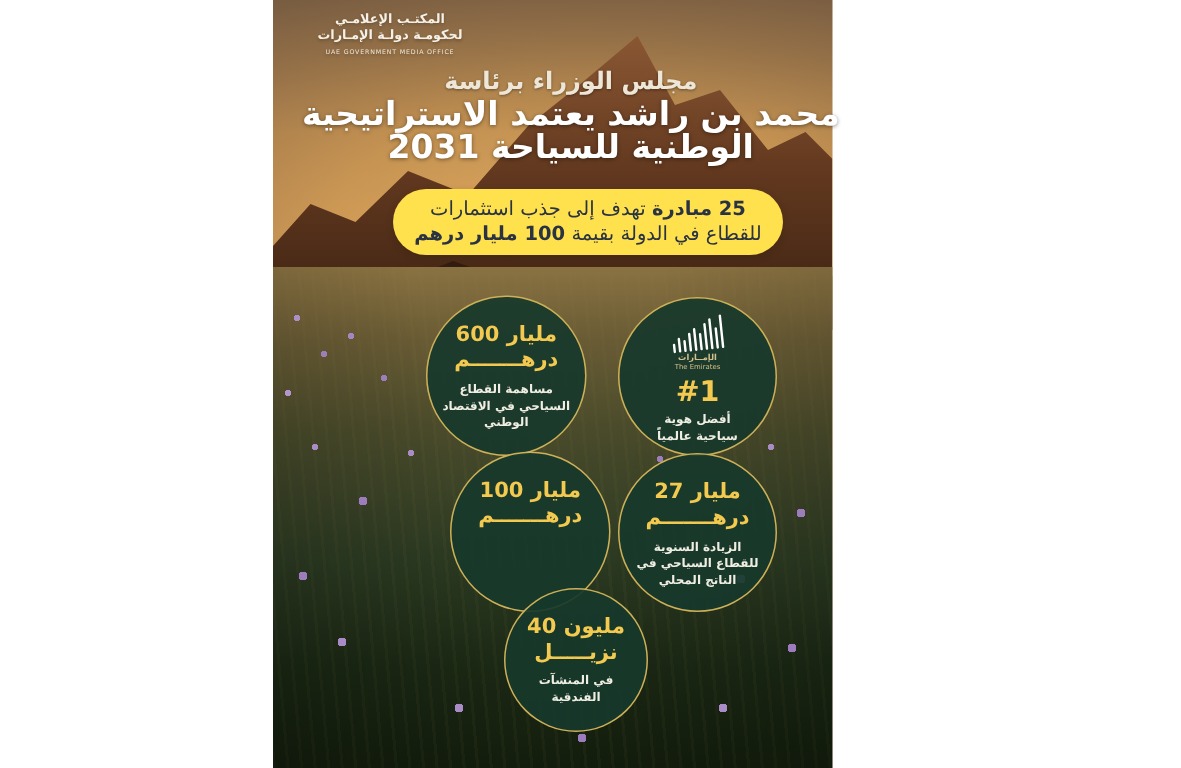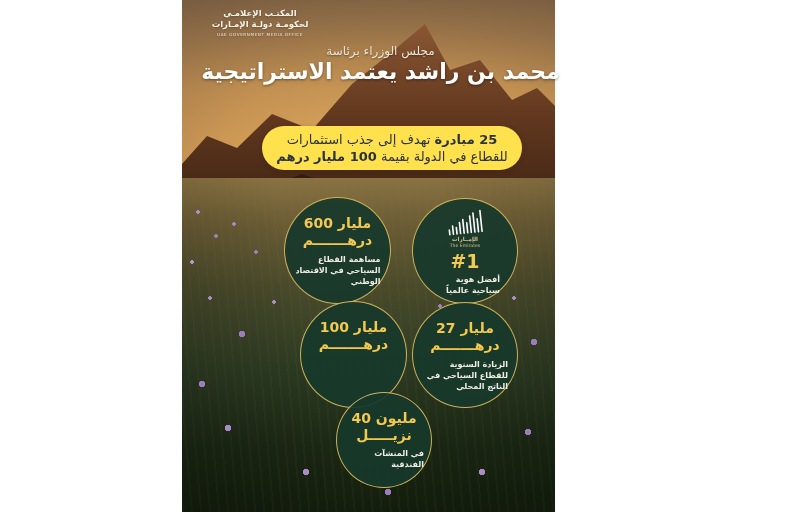--- a/index.html
+++ b/index.html
@@ -57,21 +57,21 @@
   .content{position:absolute;left:182px;top:0;width:373px;height:512px;}
 
   .gov-logo{
     position:absolute;left:14px;top:8px;width:128px;text-align:center;color:#f5f1e8;
     text-shadow:0 1px 2px rgba(60,40,20,.35);
   }
   .gov-logo .ar{font-size:8.5px;font-weight:bold;line-height:11px;}
   .gov-logo .en{font-size:4.2px;letter-spacing:.55px;margin-top:2px;color:#efe8da;}
 
   .title-wrap{position:absolute;left:12px;right:-12px;top:44px;text-align:center;direction:rtl;}
-  .kicker{font-size:12px;color:#eee7d8;text-shadow:0 1px 2px rgba(0,0,0,.4);}
+  .kicker{font-size:16px;color:#eee7d8;text-shadow:0 1px 2px rgba(0,0,0,.4);font-weight:bold;}
   .title-line{font-size:22px;font-weight:bold;color:#ffffff;line-height:22px;text-shadow:0 1px 3px rgba(0,0,0,.45);}
   .title-line.first{margin-top:3px;}
 
   .pill{
     position:absolute;left:80px;top:126px;width:260px;height:44px;border-radius:22px;
     background:#ffe14d;direction:rtl;text-align:center;
     display:flex;flex-direction:column;justify-content:center;
     box-shadow:0 2px 5px rgba(40,30,10,.25);
   }
   .pill div{font-size:13px;line-height:17px;color:#2a3342;}
@@ -87,21 +87,21 @@
   }
   .c1{left:102px;top:197px;width:107px;height:107px;padding-top:17px;}
   .c2{left:230px;top:198px;width:106px;height:106px;padding-top:12px;}
   .c3{left:118px;top:301px;width:107px;height:107px;padding-top:17px;}
   .c4{left:230px;top:302px;width:106px;height:106px;padding-top:17px;}
   .c5{left:154px;top:392px;width:96px;height:96px;padding-top:17px;}
   .stat-value,.stat-unit{
     direction:ltr;font-size:14px;font-weight:bold;color:#f3c94f;line-height:17px;letter-spacing:.2px;
   }
   .stat-desc{
-    direction:rtl;font-size:8px;font-weight:bold;color:#f0ede2;line-height:11px;width:86px;margin-top:5px;text-align:right;
+    direction:rtl;font-size:8px;font-weight:bold;color:#f0ede2;line-height:11px;width:86px;margin-top:5px;
   }
   .c5 .stat-desc{margin-top:4px;width:80px;}
 
   
   .brand-icon{width:36px;height:24px;transform:rotate(-6deg);}
   .brand-ar{font-size:5.5px;font-weight:bold;color:#d4c08c;direction:rtl;margin-top:1px;letter-spacing:1px;}
   .brand-en{font-size:4.6px;color:#d4c08c;margin-top:1px;}
   .rank{direction:ltr;font-size:19px;font-weight:bold;color:#f3c94f;line-height:22px;margin-top:2px;}
   .c2 .stat-desc{margin-top:2px;width:70px;}
 </style>
@@ -132,20 +132,21 @@
 
     <div class="gov-logo">
       <div class="ar">المكتـب الإعلامـي</div>
       <div class="ar">لحكومـة دولـة الإمـارات</div>
       <div class="en">UAE GOVERNMENT MEDIA OFFICE</div>
     </div>
 
     <div class="title-wrap">
       <div class="kicker">مجلس الوزراء برئاسة</div>
       <div class="title-line first">محمد بن راشد يعتمد الاستراتيجية</div>
+      <div class="title-line">الوطنية للسياحة 2031</div>
     </div>
 
     <div class="pill">
       <div>
         <b>25 مبادرة</b>
         <span>تهدف إلى جذب استثمارات</span>
       </div>
       <div>
         <span>للقطاع في الدولة بقيمة</span>
         <b>100 مليار درهم</b>

